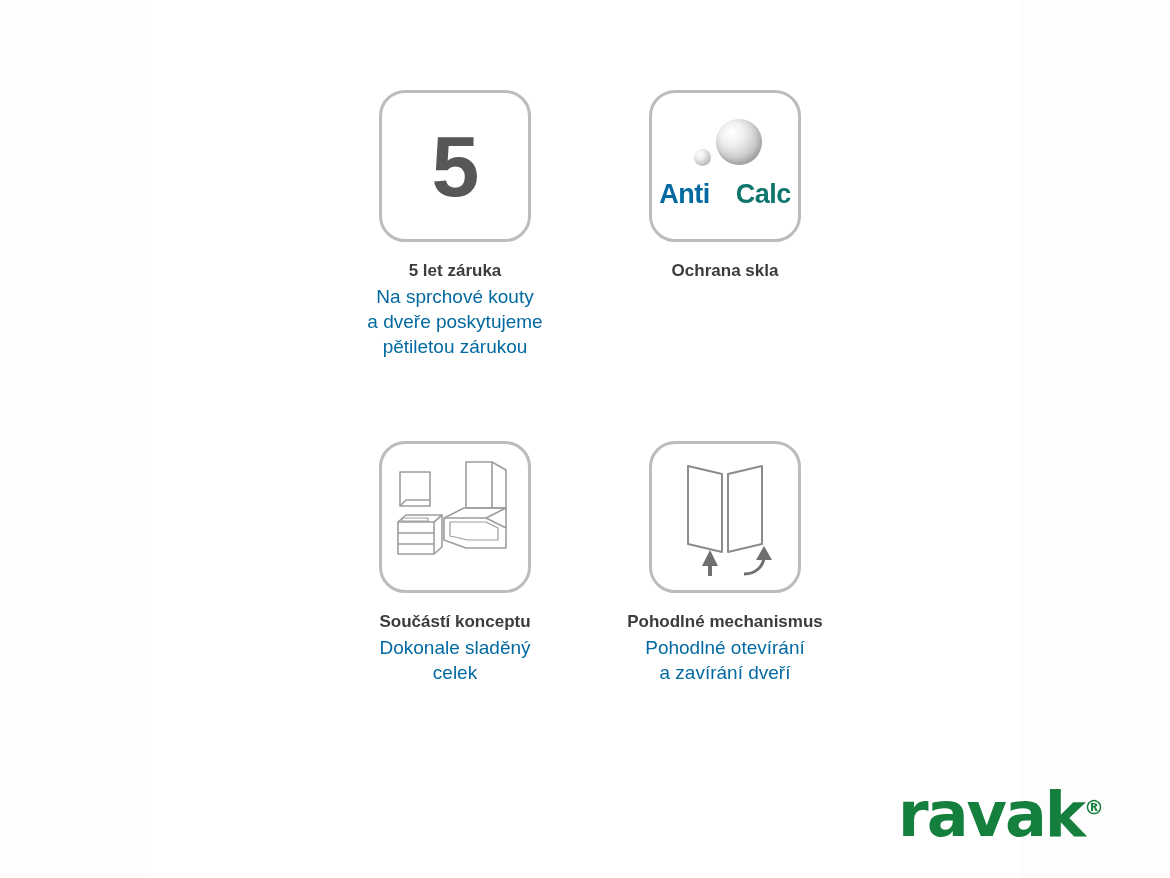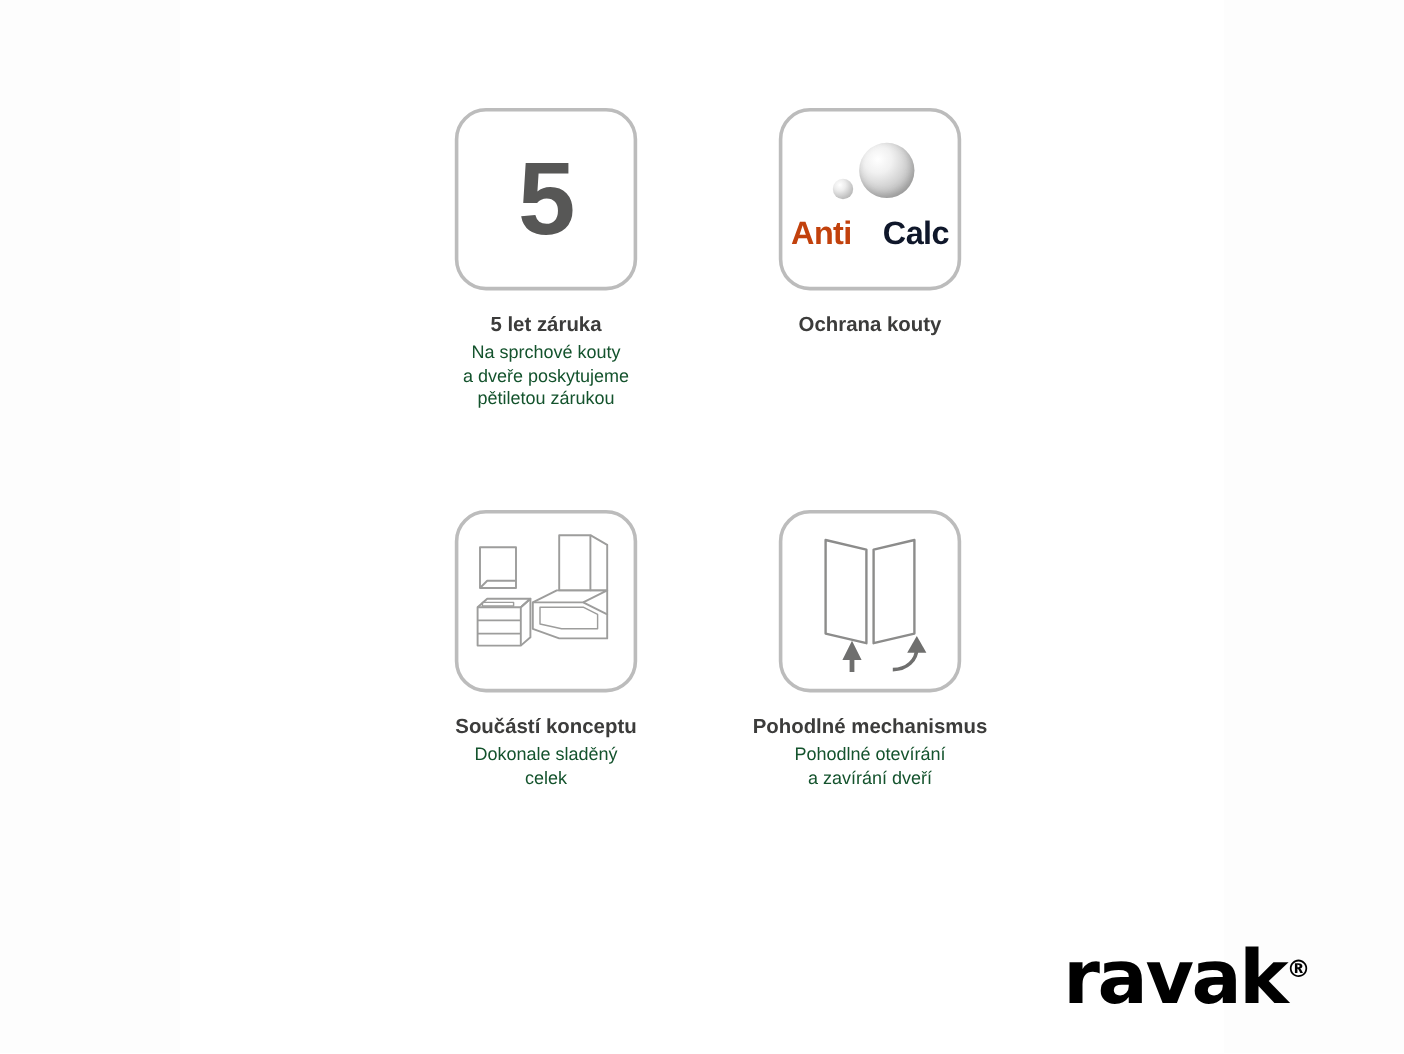--- a/index.html
+++ b/index.html
@@ -63,23 +63,23 @@
   }
   .feature-title {
     margin-top: 18px;
     font-size: 17px;
     font-weight: bold;
     line-height: 1.28;
     color: #3c3c3b;
   }
   .feature-desc {
     margin-top: 2px;
-    font-size: 15px;
+    font-size: 19px;
     line-height: 1.32;
-    color: #14532d;
+    color: #0369a1;
     white-space: pre-line;
   }
 
   
   .num-five {
     position: absolute;
     left: 0; right: 0;
     top: 50%;
     transform: translateY(-50%);
     text-align: center;
@@ -116,34 +116,34 @@
   }
   .anticalc-text {
     position: absolute;
     left: 0; right: 0;
     top: 86px;
     text-align: center;
     font-size: 27px;
     font-weight: bold;
     letter-spacing: -0.5px;
   }
-  .anticalc-text .anti { color: #c2410c; }
-  .anticalc-text .calc { color: #0f172a; padding-left: 26px; }
+  .anticalc-text .anti { color: #0369a1; }
+  .anticalc-text .calc { color: #0f766e; padding-left: 26px; }
 
   
   .bath-svg, .door-svg { display: block; }
 
   
   .brand {
     position: absolute;
-    right: 78px;
+    right: 66px;
     bottom: 32px;
     font-size: 62px;
     font-weight: bold;
-    color: #000000;
+    color: #15803d;
     letter-spacing: -2px;
     line-height: 1;
     font-family: "DejaVu Sans", sans-serif;
   }
   .brand .reg {
     font-size: 20px;
     vertical-align: super;
     letter-spacing: 0;
   }
 </style>
@@ -169,21 +169,21 @@
     <div class="feature">
       <div class="icon-box">
         <div class="anticalc-wrap">
           <div class="drop-big"></div>
           <div class="drop-small"></div>
           <div class="anticalc-text">
             <span class="anti">Anti</span><span class="calc">Calc</span>
           </div>
         </div>
       </div>
-      <div class="feature-title">Ochrana kouty</div>
+      <div class="feature-title">Ochrana skla</div>
     </div>
 
     <div class="feature row2">
       <div class="icon-box">
         <svg class="bath-svg" width="146" height="146" viewBox="0 0 146 146" fill="none">
           <g stroke="#9d9d9c" stroke-width="1.6" fill="none" stroke-linejoin="round">
 
             <rect x="18" y="28" width="30" height="34"></rect>
             <path d="M18 62 L24 56 L48 56"></path>
 

